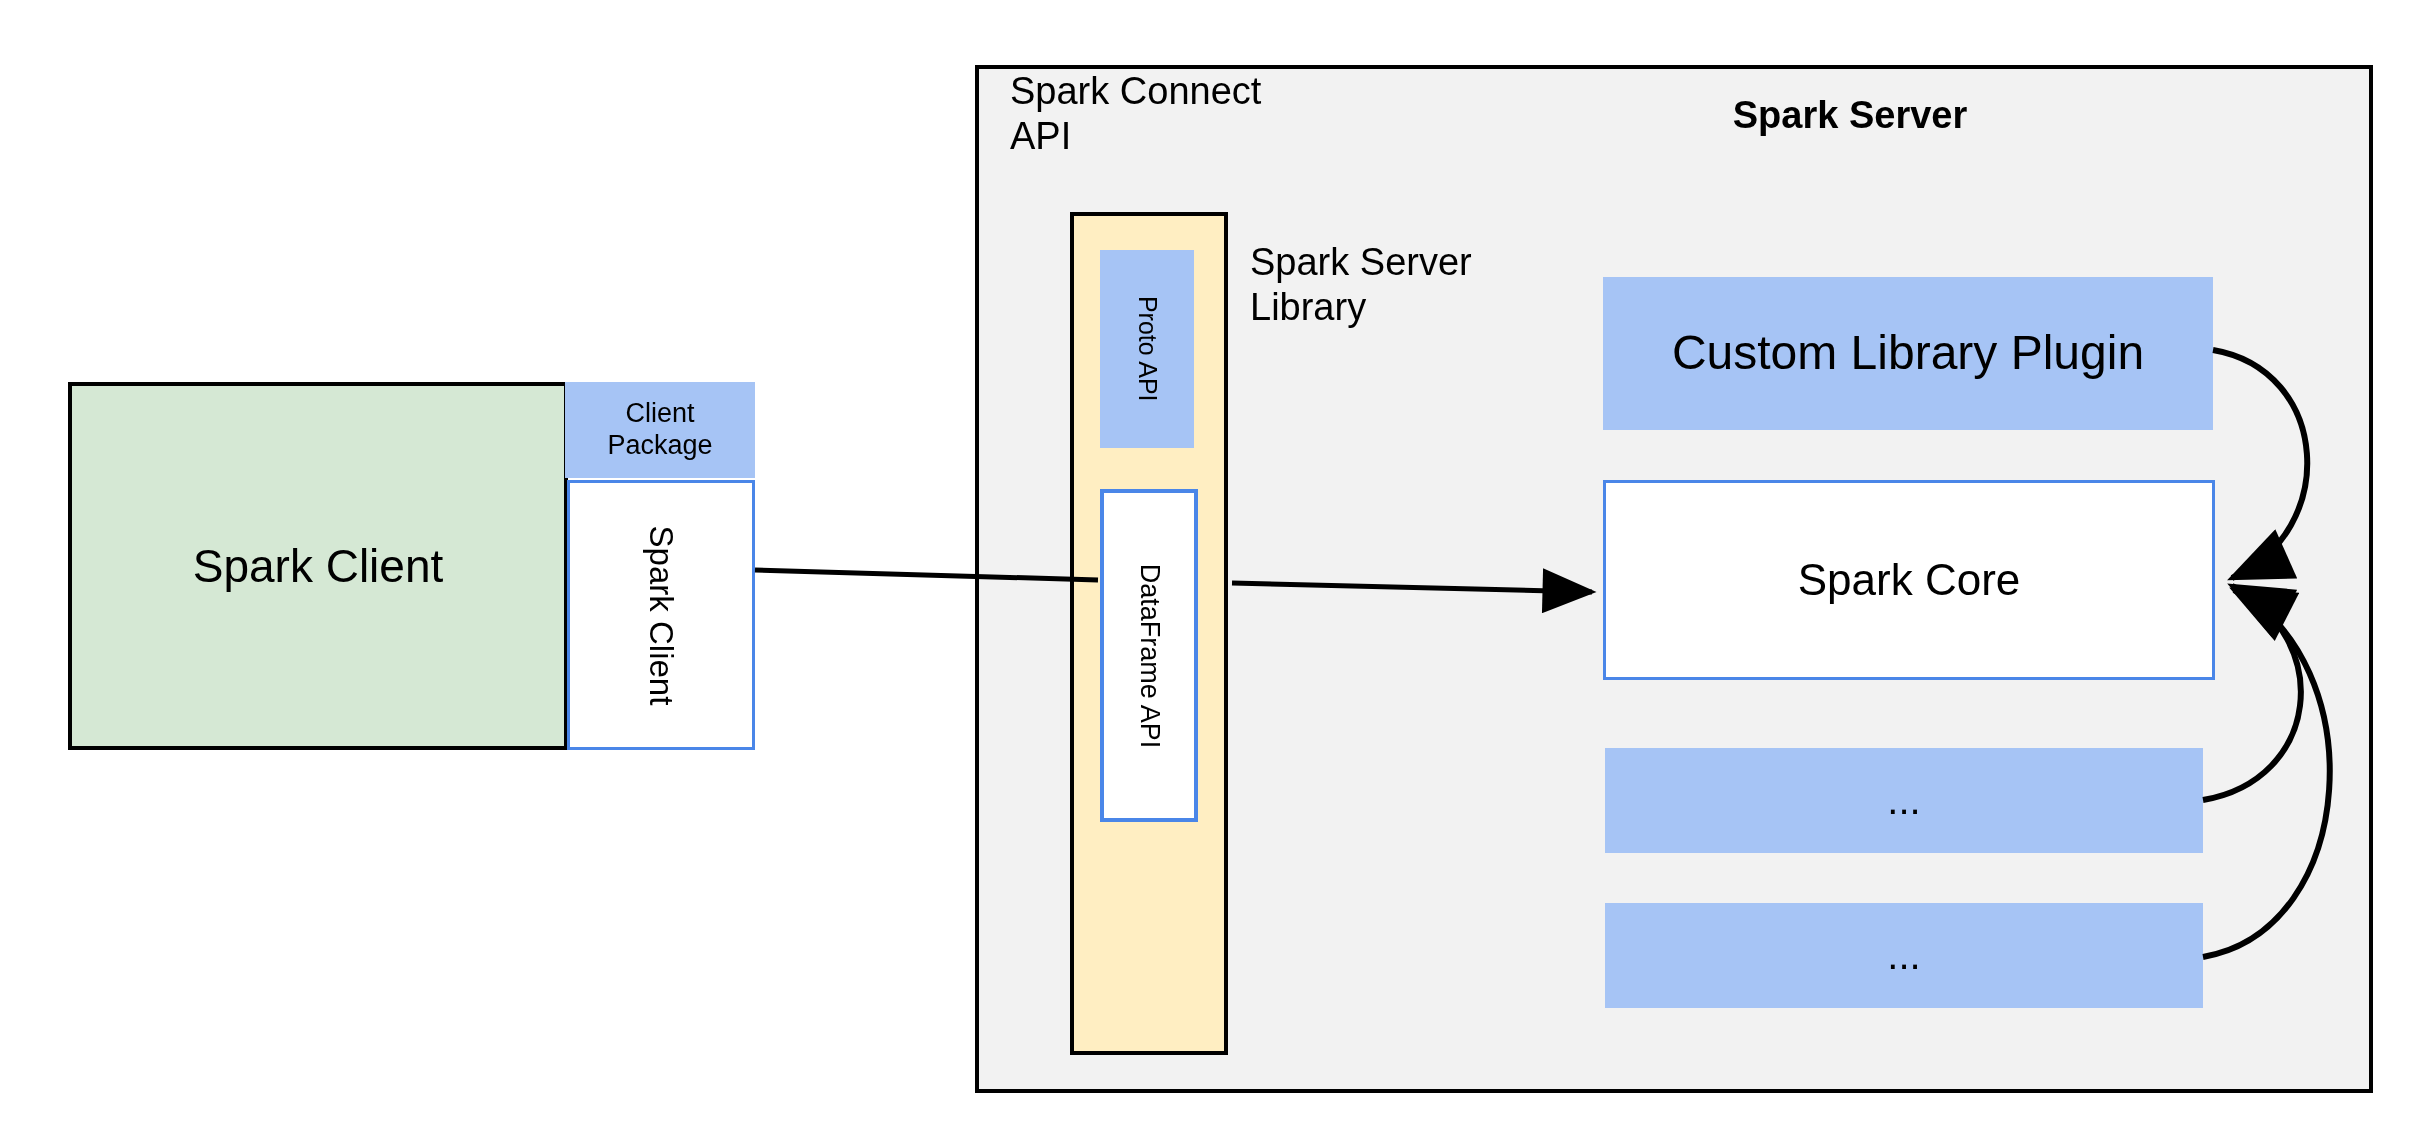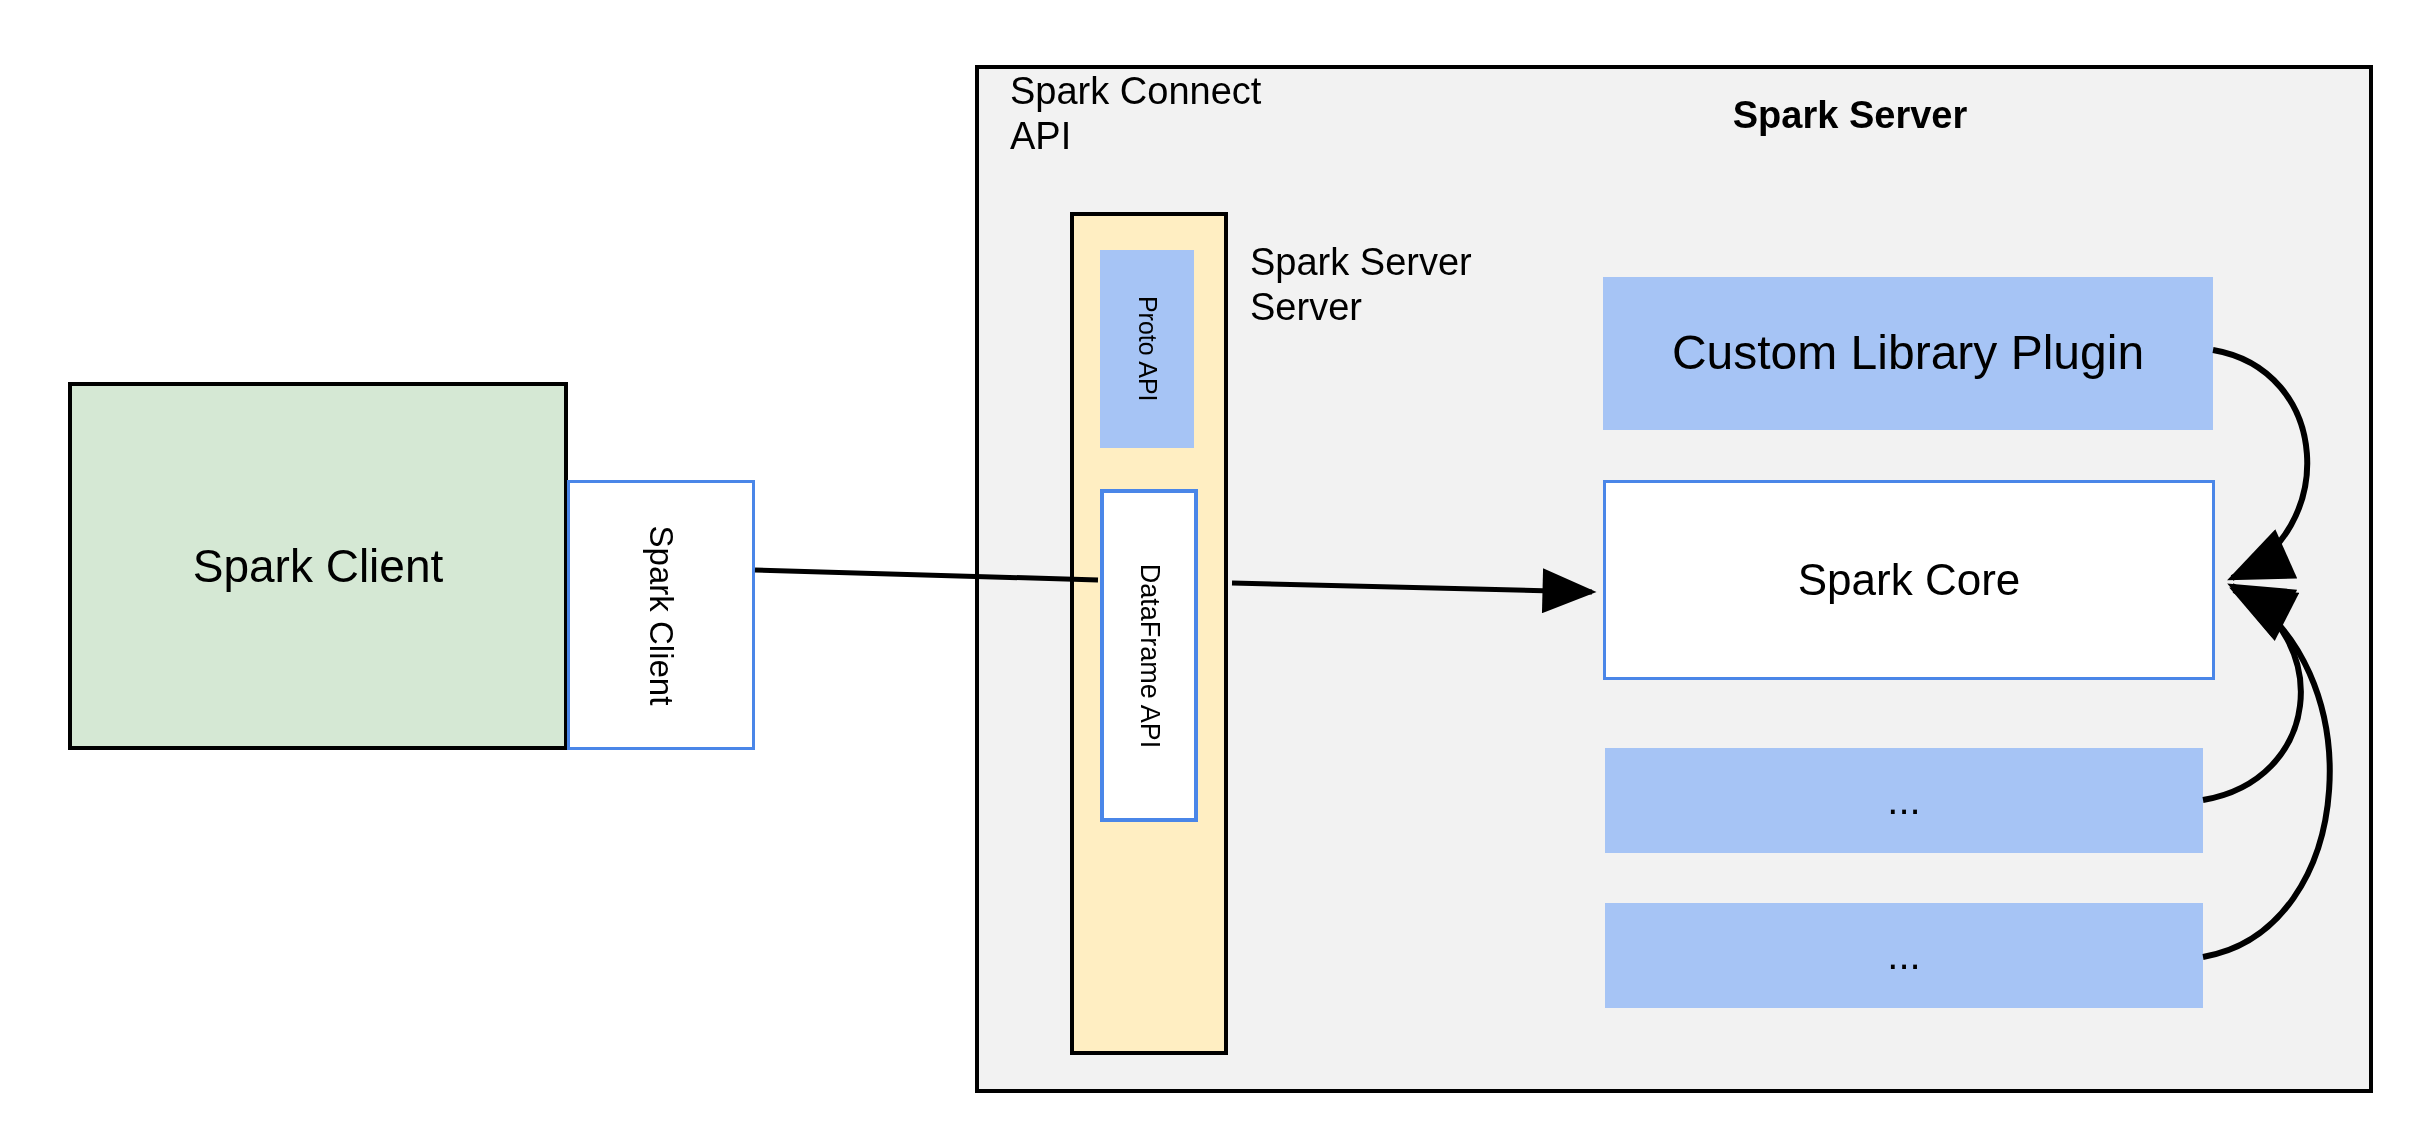--- a/index.html
+++ b/index.html
@@ -213,35 +213,39 @@
   <div class="box" id="proto-api">
     <span class="vtext">Proto API</span>
   </div>
 
   <div class="box" id="dataframe-api">
     <span class="vtext">DataFrame API</span>
   </div>
 
   <div class="box" id="server-library-label">
     <span>Spark Server</span>
-    <span>Server</span>
+    <span>Library</span>
   </div>
 
   <div class="box" id="custom-library-plugin">Custom Library Plugin</div>
 
   <div class="box" id="spark-core">Spark Core</div>
 
   <div class="box" id="ellipsis-1">...</div>
 
   <div class="box" id="ellipsis-2">...</div>
 
   <div class="box" id="client-app" style="flex-direction:column;">
     <span>Spark Client</span>
   </div>
 
+  <div class="box" id="client-package" style="flex-direction:column;">
+    <span>Client</span>
+    <span>Package</span>
+  </div>
 
   <div class="box" id="spark-client">
     <span class="vtext">Spark Client</span>
   </div>
 
   <svg id="edges" viewBox="0 0 2435 1135" xmlns="http://www.w3.org/2000/svg">
     <defs>
       <marker id="arrow" viewBox="0 0 12 10" refX="11" refY="5" markerWidth="11" markerHeight="9" orient="auto-start-reverse">
         <path d="M 0 0 L 12 5 L 0 10 z" fill="#000000"></path>
       </marker>

